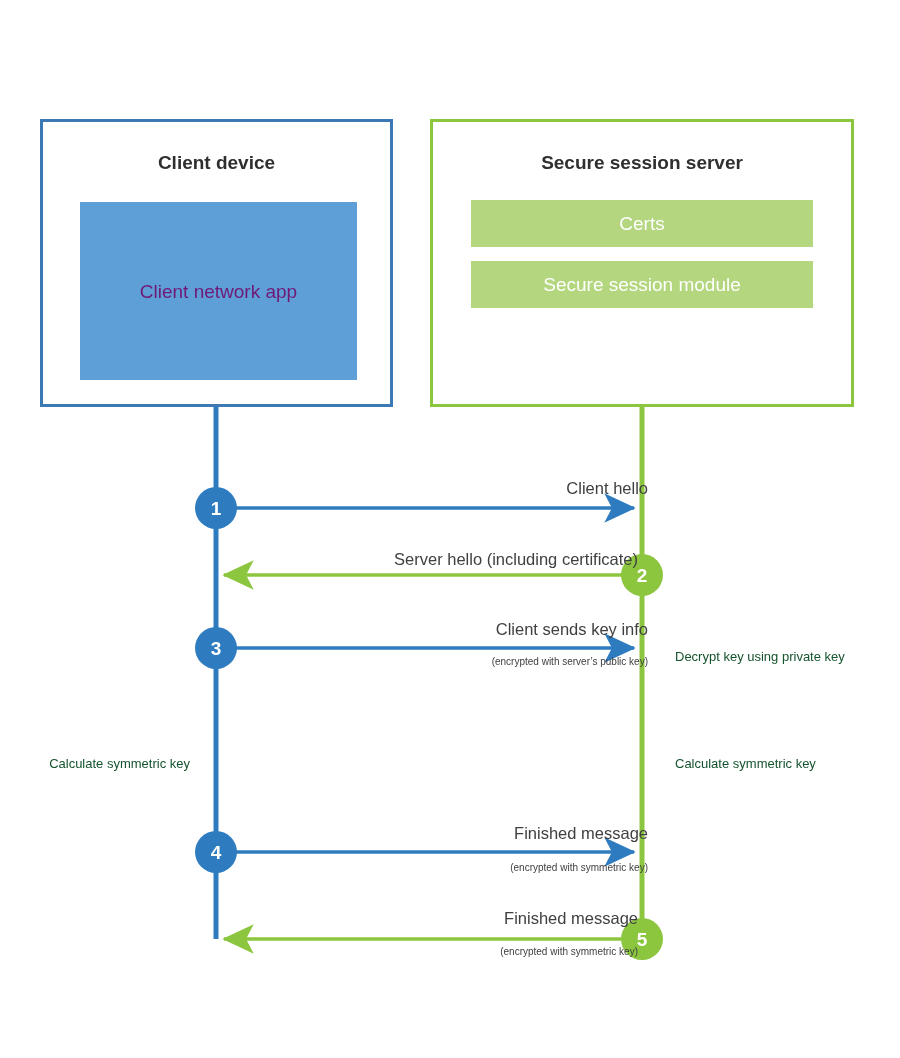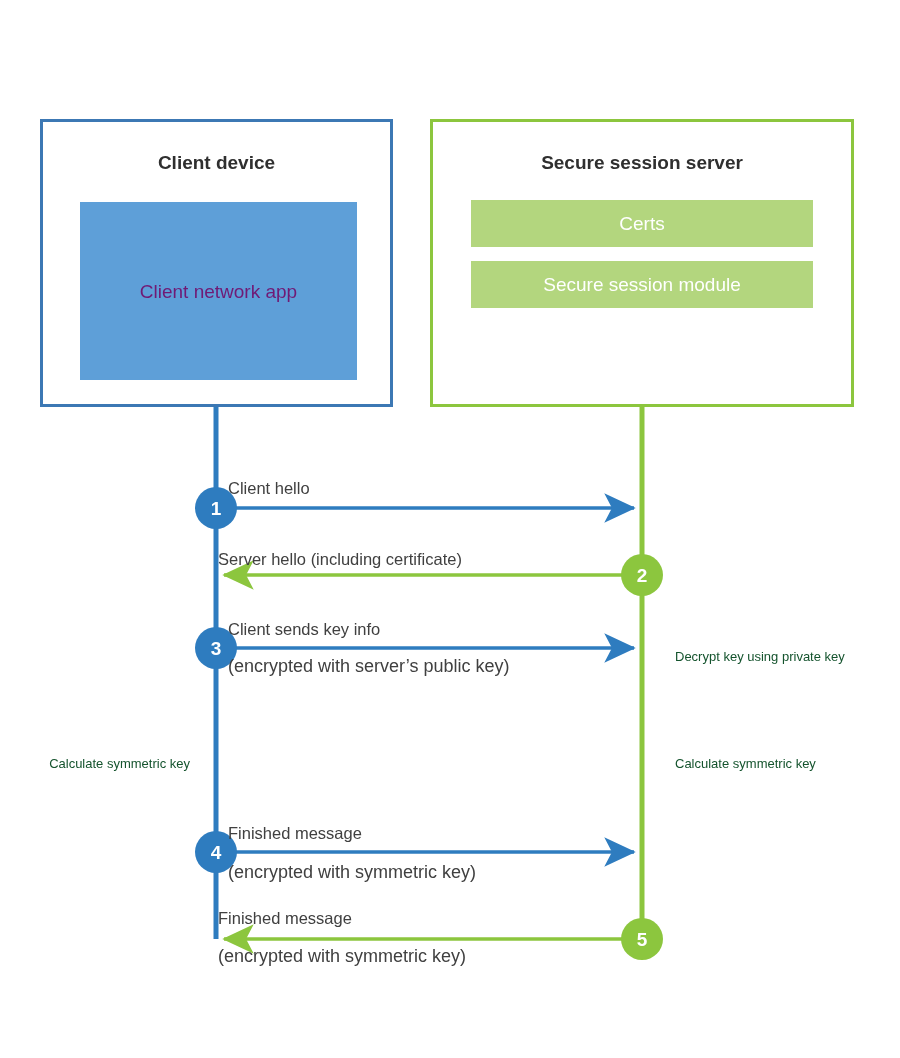--- a/index.html
+++ b/index.html
@@ -103,29 +103,29 @@
     position: absolute;
     left: 0;
     top: 0;
     width: 900px;
     height: 1058px;
   }
 
   
   .msg-label {
     position: absolute;
-    text-align: left;
+    text-align: right;
     color: #404040;
     white-space: nowrap;
   }
   .msg-main {
     font-size: 16.5px;
   }
   .msg-sub {
-    font-size: 18px;
+    font-size: 10px;
   }
   .side-note {
     position: absolute;
     font-size: 13px;
     line-height: 17px;
     color: #14532d;
     margin-top: 16px;
   }
   .side-note.left-side {
     text-align: right;

